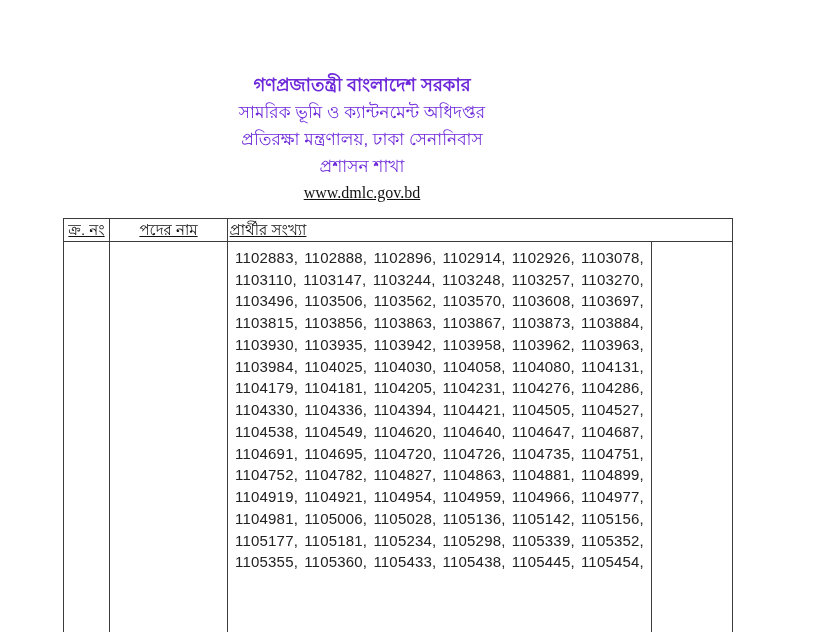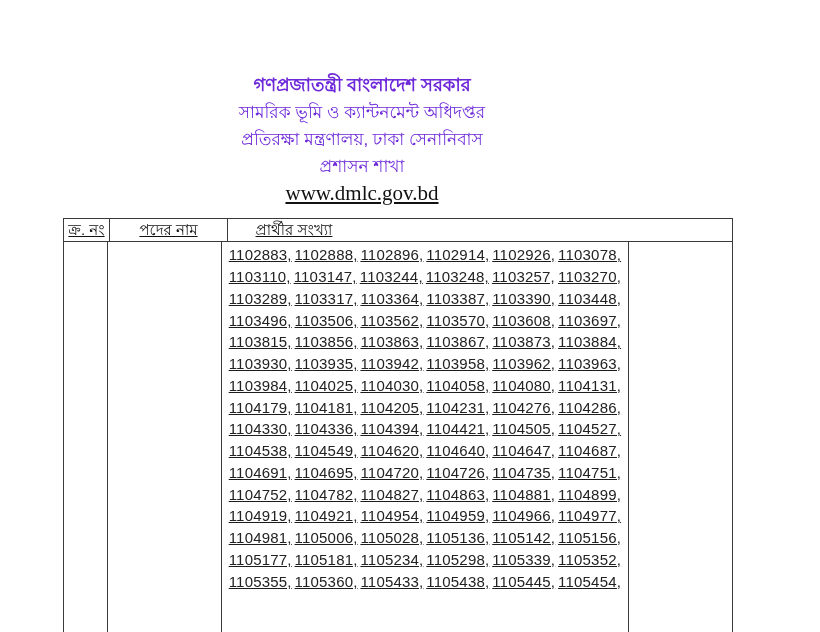--- a/index.html
+++ b/index.html
@@ -15,60 +15,59 @@
     position: absolute;
     top: 72px; left: 0;
     width: 724px;
     text-align: center;
   }
   .doc-header .h-line { line-height: 27px; font-size: 17px; color: #6d28d9; }
   .doc-header .h-title { font-weight: bold; font-size: 18px; }
   .doc-header .h-url-wrap { line-height: 24px; margin-top: 1px; }
   .doc-header a.h-url {
     font-family: "Liberation Serif", "DejaVu Serif", serif;
-    font-size: 21px;
+    font-size: 16px;
     color: #111111;
     text-decoration: underline;
     cursor: pointer;
   }
   .tbl {
     position: absolute;
     left: 63px; top: 218px;
     width: 670px;
     height: 500px; 
     border: 1px solid #3b3b3b;
     background: #ffffff;
   }
   .tr { display: flex; width: 100%; }
   .tr.head { height: 23px; border-bottom: 1px solid #3b3b3b; }
   .tr.body { height: 475px; }
   .td {
     border-right: 1px solid #3b3b3b;
     overflow: hidden;
   }
-  .td:last-child { border-right: none; margin-left: 26px; }
+  .td:last-child { border-right: none; }
   .c-serial  { width: 46px;  }
   .c-post    { width: 118px; }
   .c-rolls   { width: 424px; }
   .c-count   { width: 80px;  }
   .head .td {
     display: flex; align-items: center; justify-content: center;
     font-size: 15px;
     color: #111111;
     white-space: nowrap;
     text-decoration: underline;
   }
   .roll-lines { padding-top: 2px; }
   .roll-line {
     display: flex;
     justify-content: space-between;
-    align-items: center;
+    align-items: flex-end;
     height: 21.75px;
     padding: 0 7px 0 7px;
-    text-decoration: underline;
   }
   .roll-num {
     font-size: 15px;
     letter-spacing: 0.2px;
     color: #222222;
     white-space: nowrap;
   }
 </style>
 </head>
 <body>
@@ -104,28 +103,20 @@
           </div>
           <div class="roll-line">
             <span class="roll-num">1103110,</span>
             <span class="roll-num">1103147,</span>
             <span class="roll-num">1103244,</span>
             <span class="roll-num">1103248,</span>
             <span class="roll-num">1103257,</span>
             <span class="roll-num">1103270,</span>
           </div>
           <div class="roll-line">
-            <span class="roll-num">1103289,</span>
-            <span class="roll-num">1103317,</span>
-            <span class="roll-num">1103364,</span>
-            <span class="roll-num">1103387,</span>
-            <span class="roll-num">1103390,</span>
-            <span class="roll-num">1103448,</span>
-          </div>
-          <div class="roll-line">
             <span class="roll-num">1103496,</span>
             <span class="roll-num">1103506,</span>
             <span class="roll-num">1103562,</span>
             <span class="roll-num">1103570,</span>
             <span class="roll-num">1103608,</span>
             <span class="roll-num">1103697,</span>
           </div>
           <div class="roll-line">
             <span class="roll-num">1103815,</span>
             <span class="roll-num">1103856,</span>

